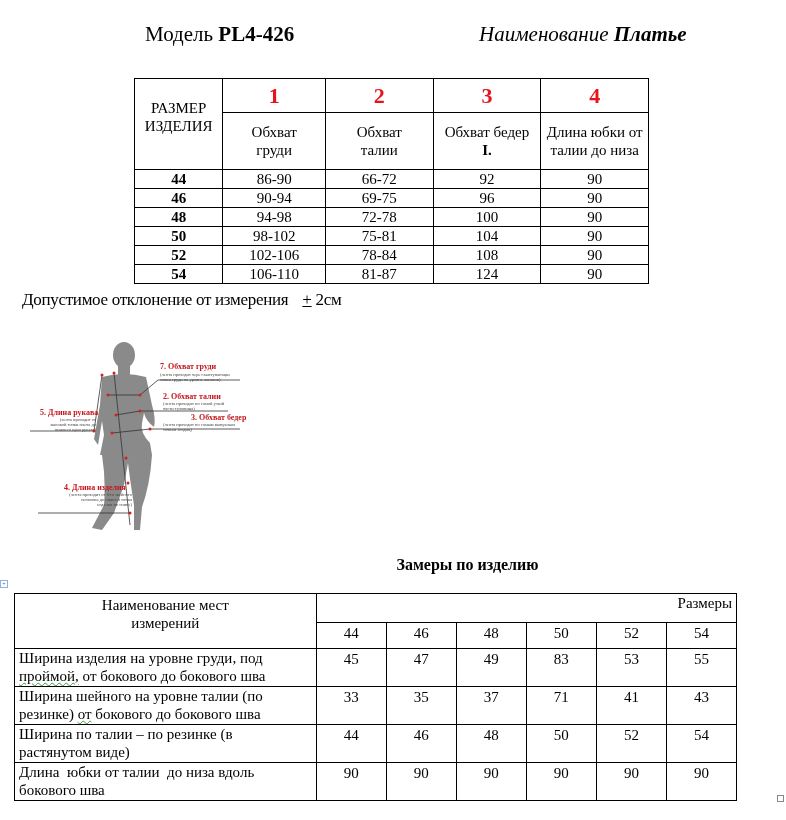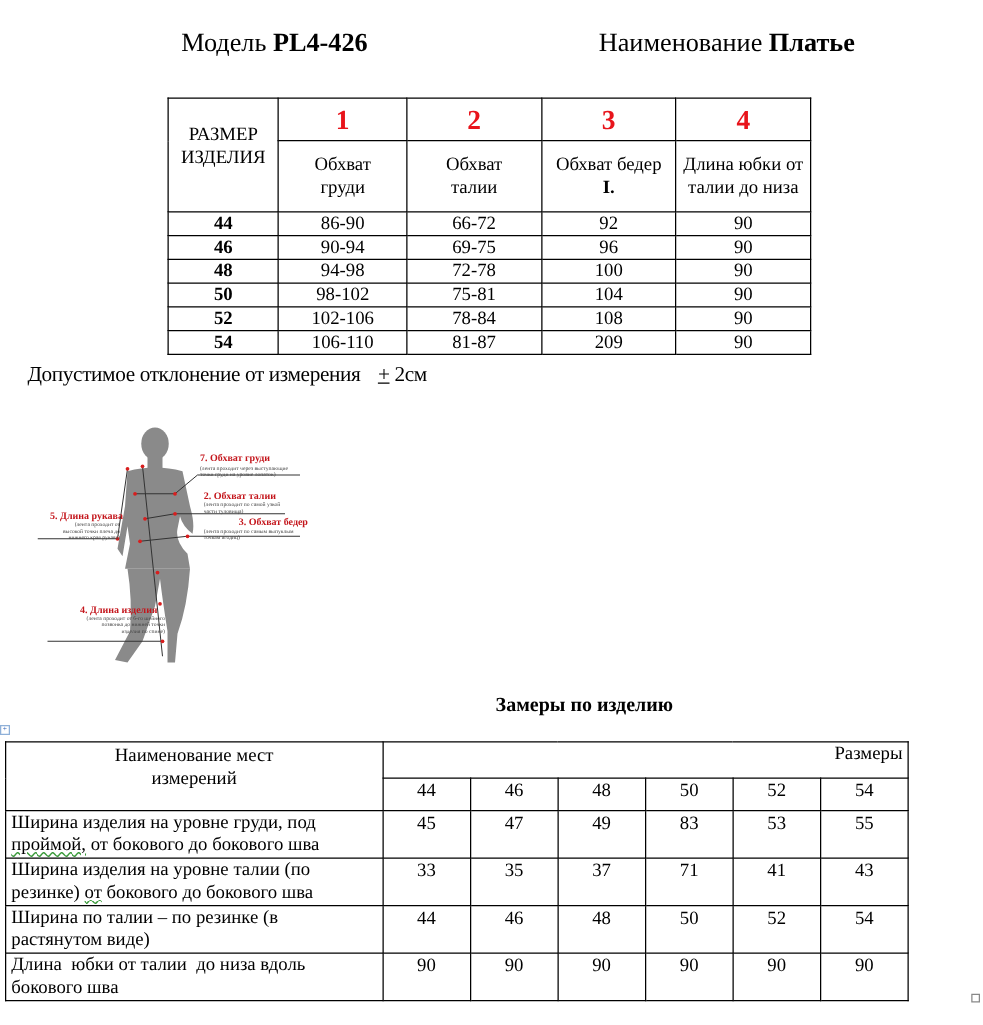--- a/index.html
+++ b/index.html
@@ -19,39 +19,39 @@
 
   .tol { left: 22px; top: 290px; font-size: 17px; letter-spacing: -0.3px; }
   .tol .pm { text-decoration: underline; margin-left: 14px; }
 
   .figure { left: 30px; top: 335px; width: 260px; height: 205px; }
   .flabel { position: absolute; color: #c4161c; font-weight: bold; font-size: 8px; white-space: nowrap; }
   .fnote { position: absolute; color: #444; font-size: 4.5px; line-height: 5px; white-space: nowrap; }
 
   .t2title { left: 0; width: 935px; top: 556px; text-align: center; font-size: 16px; font-weight: bold; }
   .anchor { left: 0; top: 580px; width: 6px; height: 6px; border: 1px solid #8fb0d8; font-size: 6px; color: #2c5fb5; line-height: 6px; text-align: center; }
-  .t2 { position: absolute; left: 4px; top: 593px; width: 723px; font-size: 15px; }
+  .t2 { position: absolute; left: 14px; top: 593px; width: 723px; font-size: 15px; }
   .t2 td { border: 1.5px solid #000; padding: 0 4px; vertical-align: top; line-height: 18px; }
   .t2 .name { width: 300px; text-align: left; padding-left: 4px; }
   .t2 .hname { text-align: center; vertical-align: top; padding-top: 2px; }
   .t2 .val { text-align: center; width: 67px; padding-top: 1px; }
   .t2 .hrow td { height: 28px; }
   .t2 .srow td { height: 24px; }
   .t2 .drow td { height: 36px; }
   .wavy { text-decoration: underline wavy #3a9a3a; text-decoration-thickness: 1px; }
   .resize { right: 2px; bottom: 18px; width: 5px; height: 5px; border: 1px solid #888; }
 </style>
 </head>
 <body>
 
 <div class="abs hdr" style="left:145px;">
   <span>Модель</span>
   <b>PL4-426</b>
 </div>
-<div class="abs hdr" style="left:479px;">
+<div class="abs hdr" style="left:479px;font-style:italic;">
   <span>Наименование</span>
   <b>Платье</b>
 </div>
 
 <table class="t1">
   <tbody>
       <tr>
     <td rowspan="2" style="width:86px; vertical-align:middle; padding-bottom:14px;">РАЗМЕР ИЗДЕЛИЯ</td>
     <td class="num">1</td>
     <td class="num">2</td>
@@ -96,21 +96,21 @@
     <td class="sz">52</td>
     <td>102-106</td>
     <td>78-84</td>
     <td>108</td>
     <td>90</td>
   </tr>
   <tr class="row">
     <td class="sz">54</td>
     <td>106-110</td>
     <td>81-87</td>
-    <td>209</td>
+    <td>124</td>
     <td>90</td>
   </tr>
 </tbody>
   </table>
 
 <div class="abs tol">
   <span>Допустимое отклонение от измерения</span><span class="pm">+</span><span> 2см</span>
 </div>
 
 <div class="abs figure">
@@ -181,21 +181,21 @@
   <tr class="drow">
     <td class="name" style="text-align:justify;"><span>Ширина изделия на уровне груди, под</span><br><span></span><span class="wavy">проймой,</span><span> от бокового до бокового шва</span></td>
     <td class="val">45</td>
     <td class="val">47</td>
     <td class="val">49</td>
     <td class="val">83</td>
     <td class="val">53</td>
     <td class="val">55</td>
   </tr>
   <tr class="drow">
-    <td class="name"><span>Ширина изделия на уровне талии (по</span><br><span>резинке) </span><span class="wavy">от</span><span> бокового до бокового шва</span></td>
+    <td class="name"><span>Ширина шейного на уровне талии (по</span><br><span>резинке) </span><span class="wavy">от</span><span> бокового до бокового шва</span></td>
     <td class="val">33</td>
     <td class="val">35</td>
     <td class="val">37</td>
     <td class="val">71</td>
     <td class="val">41</td>
     <td class="val">43</td>
   </tr>
   <tr class="drow">
     <td class="name"><span>Ширина по талии – по резинке (в</span><br><span>растянутом виде)</span></td>
     <td class="val">44</td>

